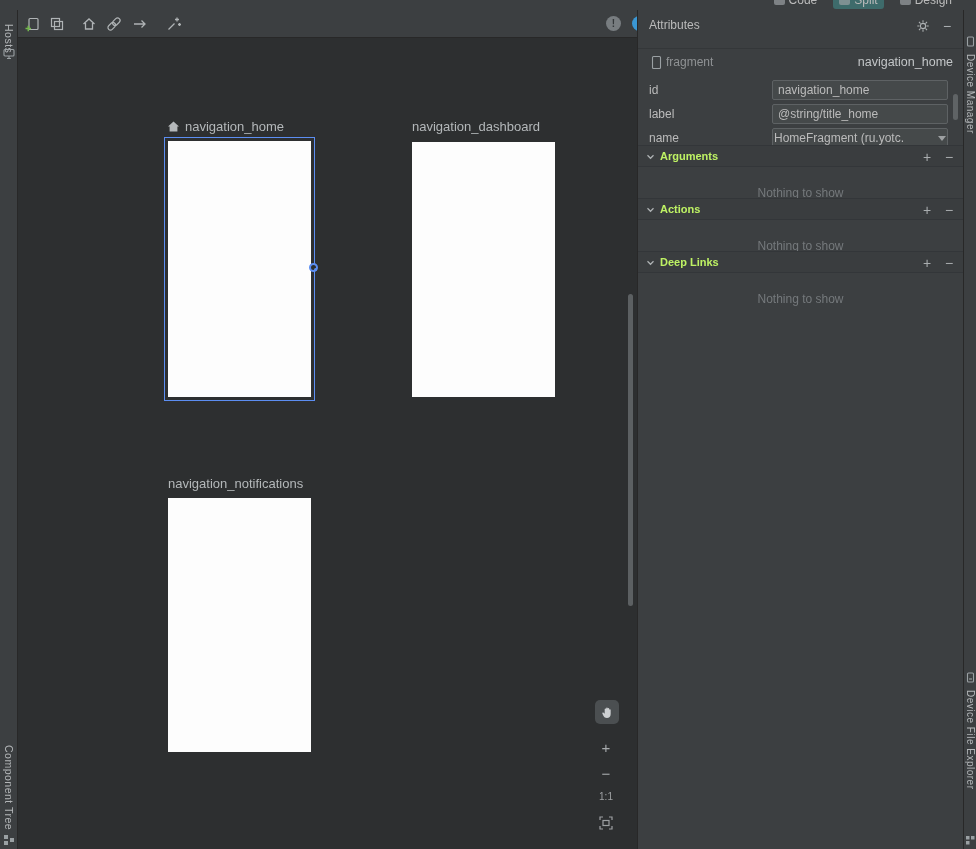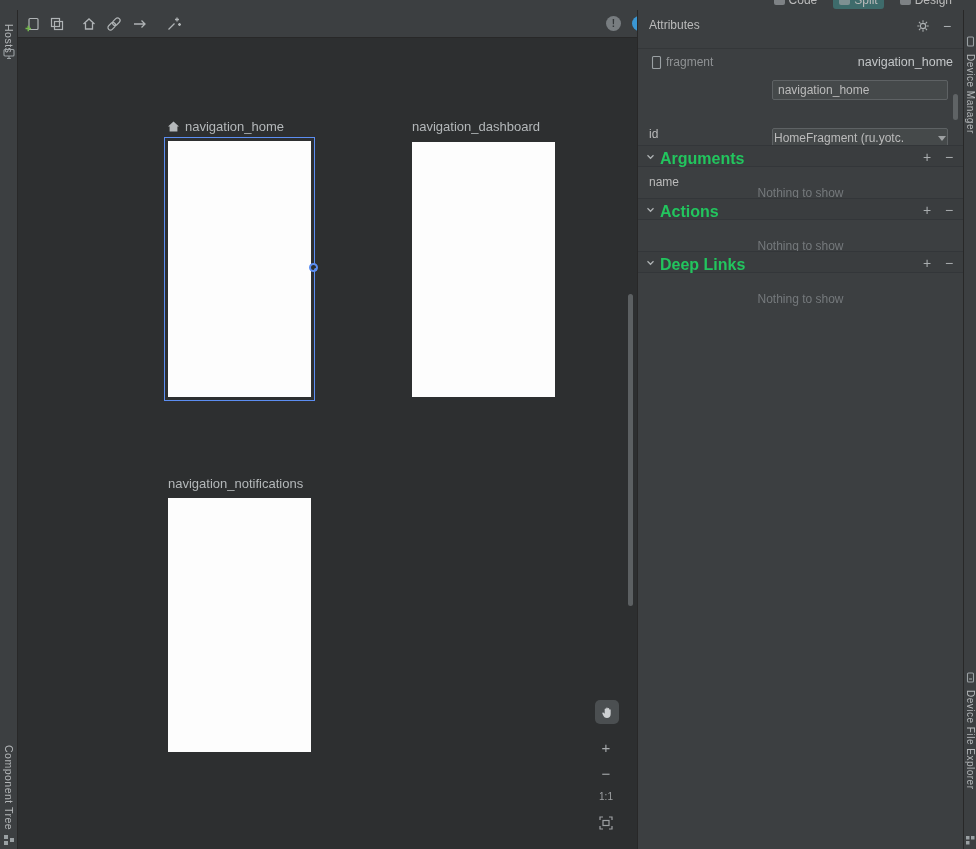--- a/index.html
+++ b/index.html
@@ -61,36 +61,36 @@
   .panel-ic { position:absolute; top:8px; width:16px; height:16px; display:flex; align-items:center; justify-content:center; color:#afb3b5; }
   #attr-gear { right:32px; }
   #attr-min { right:8px; font-size:14px; }
   .attr-divider { position:absolute; left:0; top:38px; width:100%; height:1px; background:#343739; }
 
   .elem-row { position:absolute; left:0; top:44px; width:100%; height:18px; }
   .elem-ic { position:absolute; left:13px; top:1px; }
   .elem-type { position:absolute; left:28px; top:1px; color:#8f9294; font-size:12px; }
   .elem-id { position:absolute; right:10px; top:1px; color:#c3c6c8; font-size:12.5px; }
 
-  .field-label { position:absolute; left:11px; font-size:12px; color:#bbbbbb;margin-top:44px; }
+  .field-label { position:absolute; left:11px; font-size:12px; color:#bbbbbb; }
   .field-input {
     position:absolute; left:134px; width:176px; height:20px;
     background:#45494a; border:1px solid #5e6264; border-radius:2px;
     color:#bbbbbb; font-size:12px; padding:0 5px;
     font-family:"Liberation Sans","DejaVu Sans",sans-serif;
   }
   .combo { display:flex; align-items:center; justify-content:space-between; padding:0 1px; overflow:hidden; white-space:nowrap; }
   .combo-text { overflow:hidden; white-space:nowrap; }
   .combo-arrow { width:0; height:0; border-left:4px solid transparent; border-right:4px solid transparent; border-top:5px solid #9da0a2; margin-left:4px; flex:none; }
 
   .panel-scrollbar { position:absolute; left:315px; top:84px; width:5px; height:26px; background:#5f6365; border-radius:3px; }
 
   .section-hdr { position:absolute; left:0; width:100%; height:22px; background:#3a3d3f; border-top:1px solid #333639; border-bottom:1px solid #333639; }
   .section-chevron { position:absolute; left:8px; top:8px; }
-  .section-title { position:absolute; left:22px; top:4px; font-weight:bold; font-size:16px; color:#22c55e; }
+  .section-title { position:absolute; left:22px; top:4px; font-weight:bold; font-size:11px; color:#bef264; }
   .section-plus  { position:absolute; right:30px; top:3px; font-size:14px; color:#a9adaf; width:12px; text-align:center; }
   .section-minus { position:absolute; right:8px;  top:3px; font-size:14px; color:#a9adaf; width:12px; text-align:center; }
   .empty-text { position:absolute; left:0; width:100%; text-align:center; font-size:12px; color:#75797c; }
 </style>
 </head>
 <body>
 
 <div id="top-strip">
   <div class="top-tabs">
     <div class="top-tab">
@@ -251,20 +251,21 @@
       </svg>
     </span>
     <span class="elem-type">fragment</span>
     <span class="elem-id">navigation_home</span>
   </div>
 
   <span class="field-label" style="top:73px;">id</span>
   <input class="field-input" style="top: 70px;" readonly="" value="navigation_home">
 
   <span class="field-label" style="top:97px;">label</span>
+  <input class="field-input" style="top: 94px;" readonly="" value="@string/title_home">
 
   <span class="field-label" style="top:121px;text-align:right;">name</span>
   <div class="field-input combo" style="top:118px;">
     <span class="combo-text">HomeFragment (ru.yotc.</span>
     <span class="combo-arrow"></span>
   </div>
 
   <div class="panel-scrollbar"></div>
 
   <div class="section-hdr" style="top:135px;">

